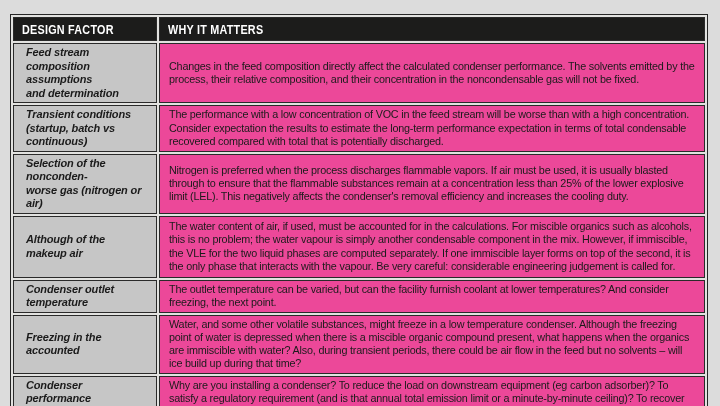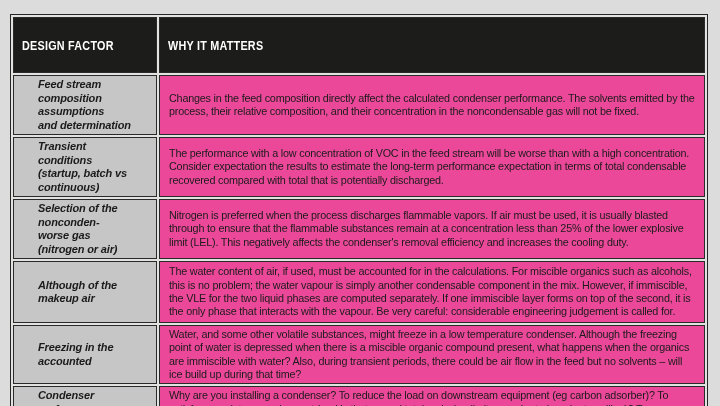--- a/index.html
+++ b/index.html
@@ -23,41 +23,41 @@
   }
   th, td {
     border: 1px solid #2a2a2a;
     vertical-align: middle;
     text-align: left;
   }
   th {
     background: #1c1c1b;
     color: #ffffff;
     height: 22px;
-    padding: 16px 8px;
+    padding: 0 8px;
     font-weight: normal;
   }
   th .hdr {
     display: inline-block;
     transform: scaleX(0.80);
     transform-origin: 0 50%;
     font-weight: bold;
     font-size: 13.5px;
     letter-spacing: 0.3px;
     white-space: nowrap;
   }
   col.c-factor { width: 144px; }
   td.factor {
     background: #c6c6c6;
     font-weight: bold;
     font-style: italic;
     font-size: 11px;
     line-height: 13.5px;
     letter-spacing: -0.15px;
-    padding: 2px 24px;
+    padding: 2px 12px;
     white-space: pre-line;
   }
   td.why {
     background: #ec4899;
     font-size: 10.8px;
     line-height: 13.3px;
     letter-spacing: -0.2px;
     padding: 2px 9px;
   }
   td.why .b { font-weight: normal; }
@@ -101,20 +101,24 @@
     </tr>
     <tr class="r3">
       <td class="factor">Selection of the nonconden-
 worse gas (nitrogen or air)</td>
       <td class="why">Nitrogen is preferred when the process discharges flammable vapors. If air must be used, it is usually blasted through to ensure that the flammable substances remain at a concentration less than 25% of the lower explosive limit (LEL). This negatively affects the condenser's removal efficiency and increases the cooling duty.</td>
     </tr>
     <tr class="r4">
       <td class="factor">Although of the makeup air</td>
       <td class="why"><span>The water content of air, if used, must be accounted for in the calculations. For miscible organics such as alcohols, this is no problem; the water vapour is simply another condensable component in the mix. However, if immiscible, the VLE for the two liquid phases are computed separately. If one immiscible layer forms on top of the second, it is the only phase that interacts with the vapour. </span><span class="b">Be very careful</span><span>: considerable engineering judgement is called for.</span></td>
     </tr>
+    <tr class="r5">
+      <td class="factor">Condenser outlet temperature</td>
+      <td class="why">The outlet temperature can be varied, but can the facility furnish coolant at lower temperatures? And consider freezing, the next point.</td>
+    </tr>
     <tr class="r6">
       <td class="factor">Freezing in the accounted</td>
       <td class="why">Water, and some other volatile substances, might freeze in a low temperature condenser. Although the freezing point of water is depressed when there is a miscible organic compound present, what happens when the organics are immiscible with water? Also, during transient periods, there could be air flow in the feed but no solvents – will ice build up during that time?</td>
     </tr>
     <tr class="r7">
       <td class="factor">Condenser performance
 promises</td>
       <td class="why">Why are you installing a condenser? To reduce the load on downstream equipment (eg carbon adsorber)? To satisfy a regulatory requirement (and is that annual total emission limit or a minute-by-minute ceiling)? To recover solvents for reuse?</td>
     </tr>
   </tbody>

